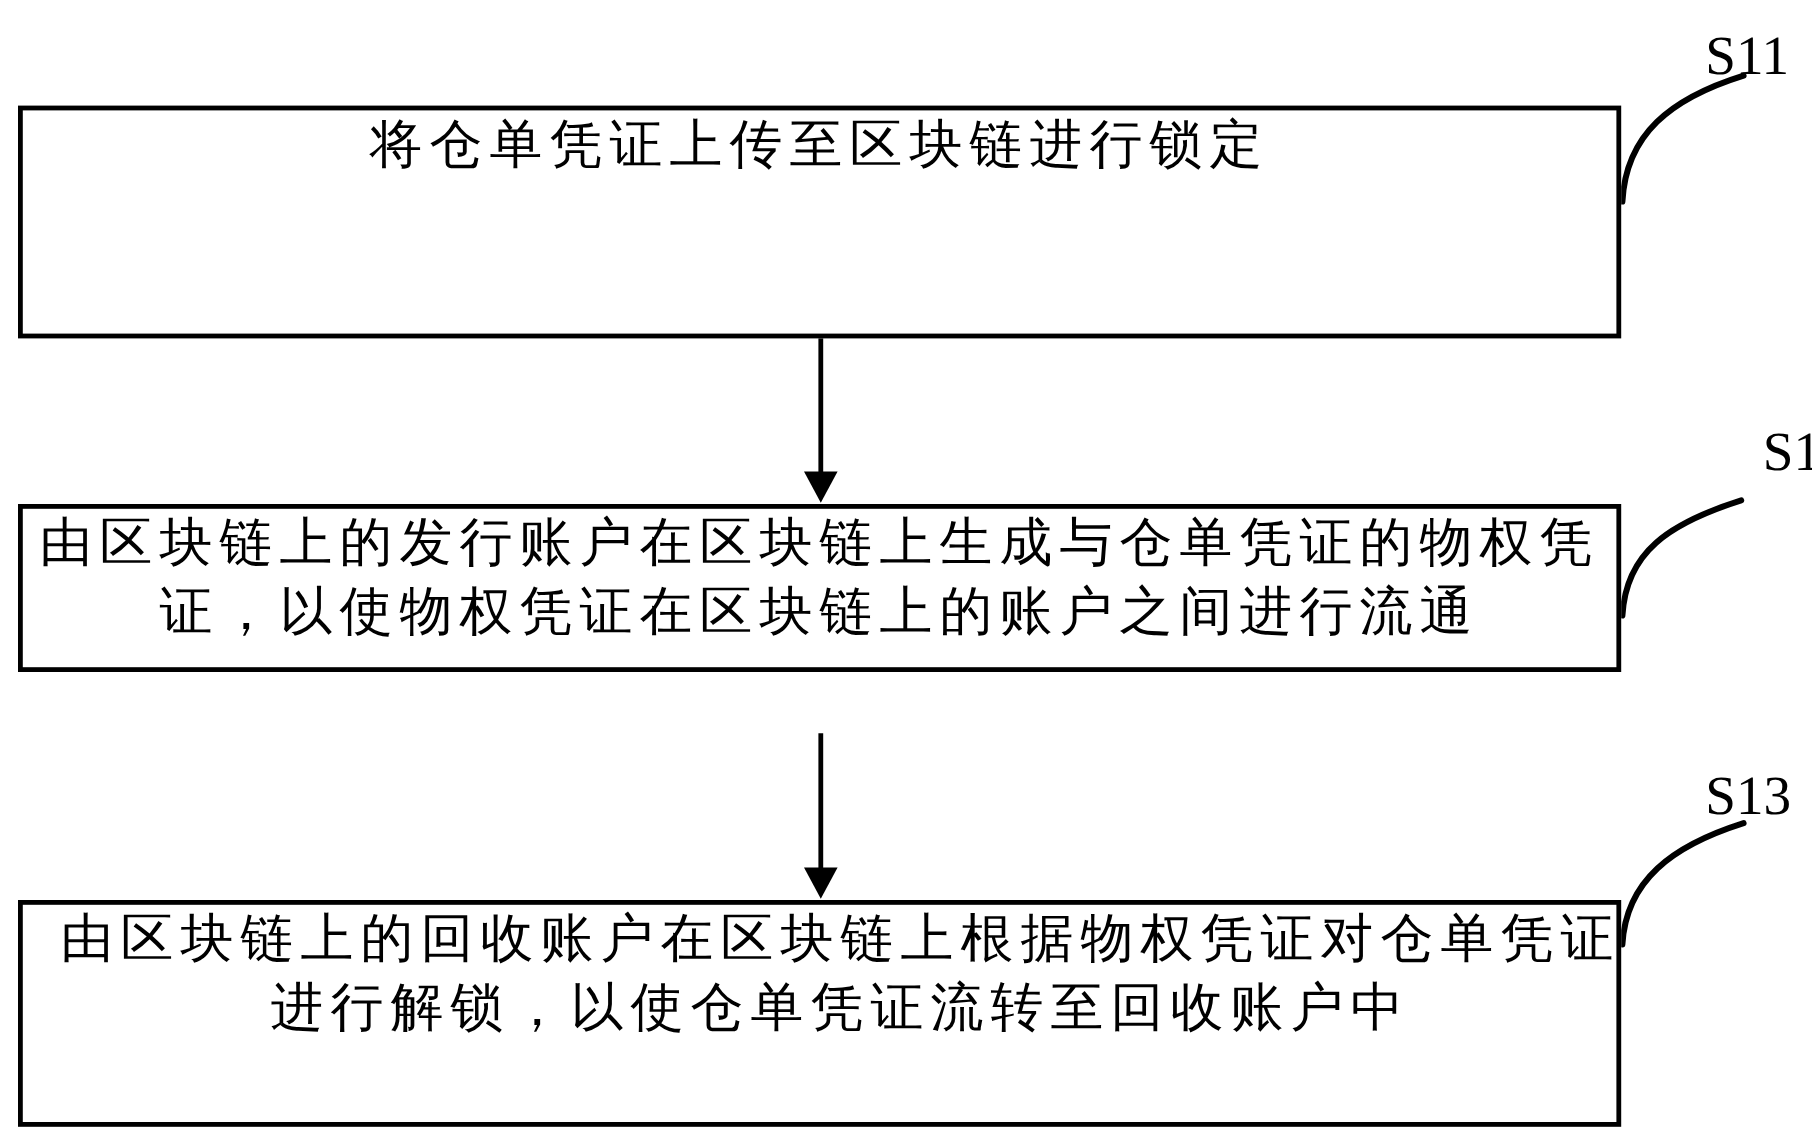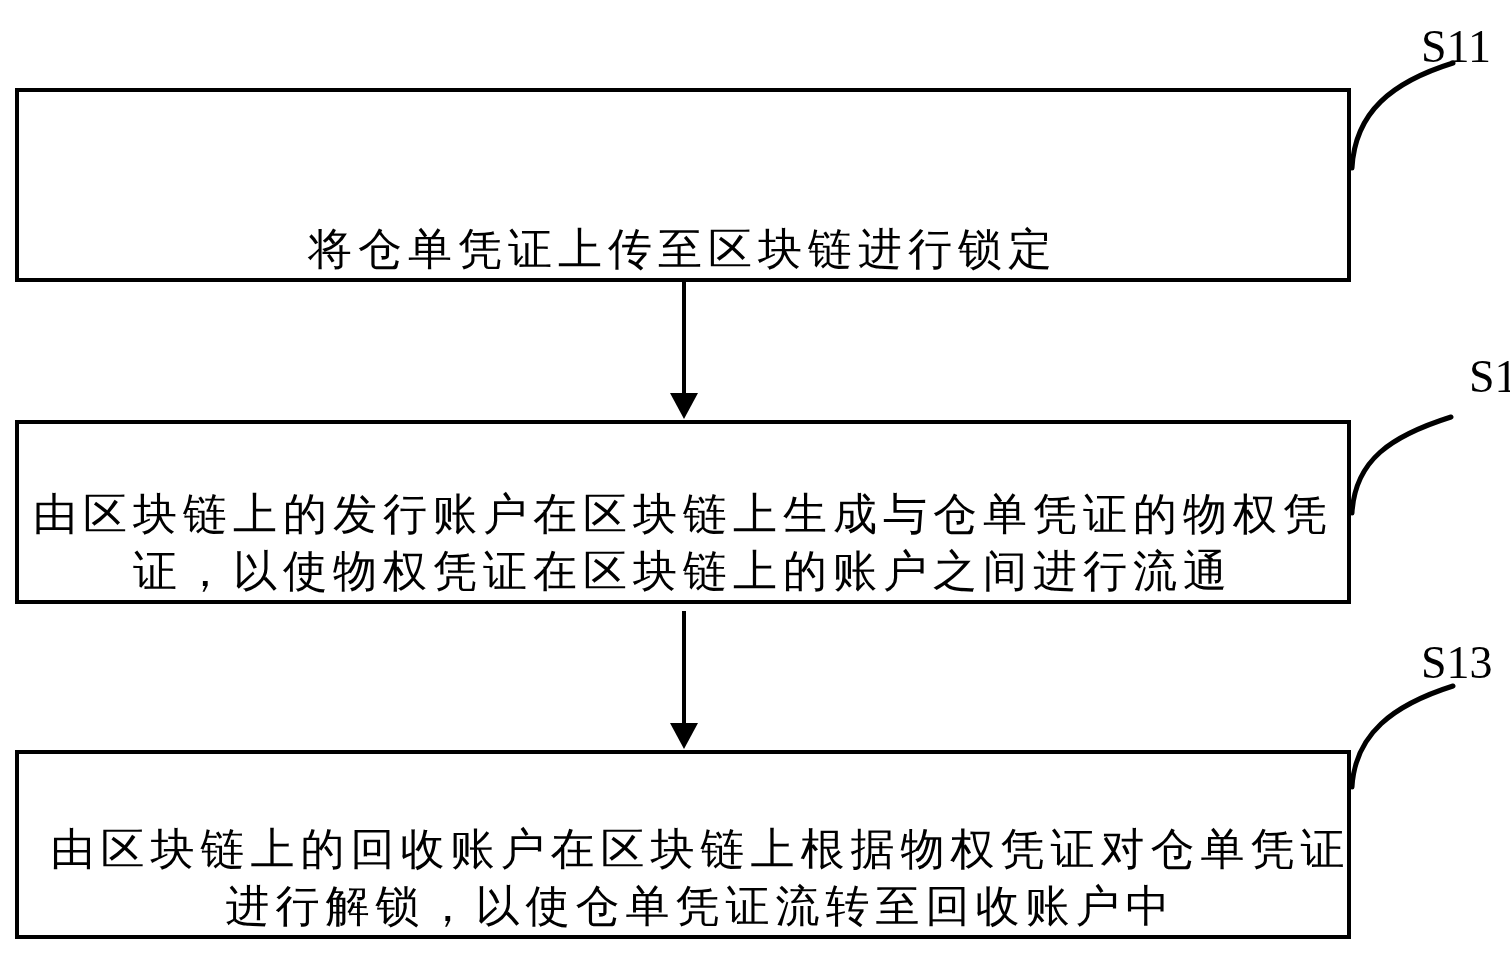--- a/index.html
+++ b/index.html
@@ -14,25 +14,25 @@
   }
   .step-box {
     position: absolute;
     left: 15px;
     width: 1336px;
     border: 4px solid #000000;
     background: #ffffff;
     box-sizing: border-box;
     display: flex;
     flex-direction: column;
-    justify-content: flex-end;
+    justify-content: flex-start;
     align-items: center;
   }
   #box-s11 { top: 88px;  height: 194px; }
-  #box-s12 { top: 420px; height: 184px; }
+  #box-s12 { top: 420px; height: 140px; }
   #box-s13 { top: 750px; height: 189px; padding-left: 35px; }
   .step-line {
     font-size: 44px;
     line-height: 57px;
     letter-spacing: 6px;
     white-space: nowrap;
     text-align: center;
     font-family: "Liberation Serif", serif;
   }
   .ref-label {

